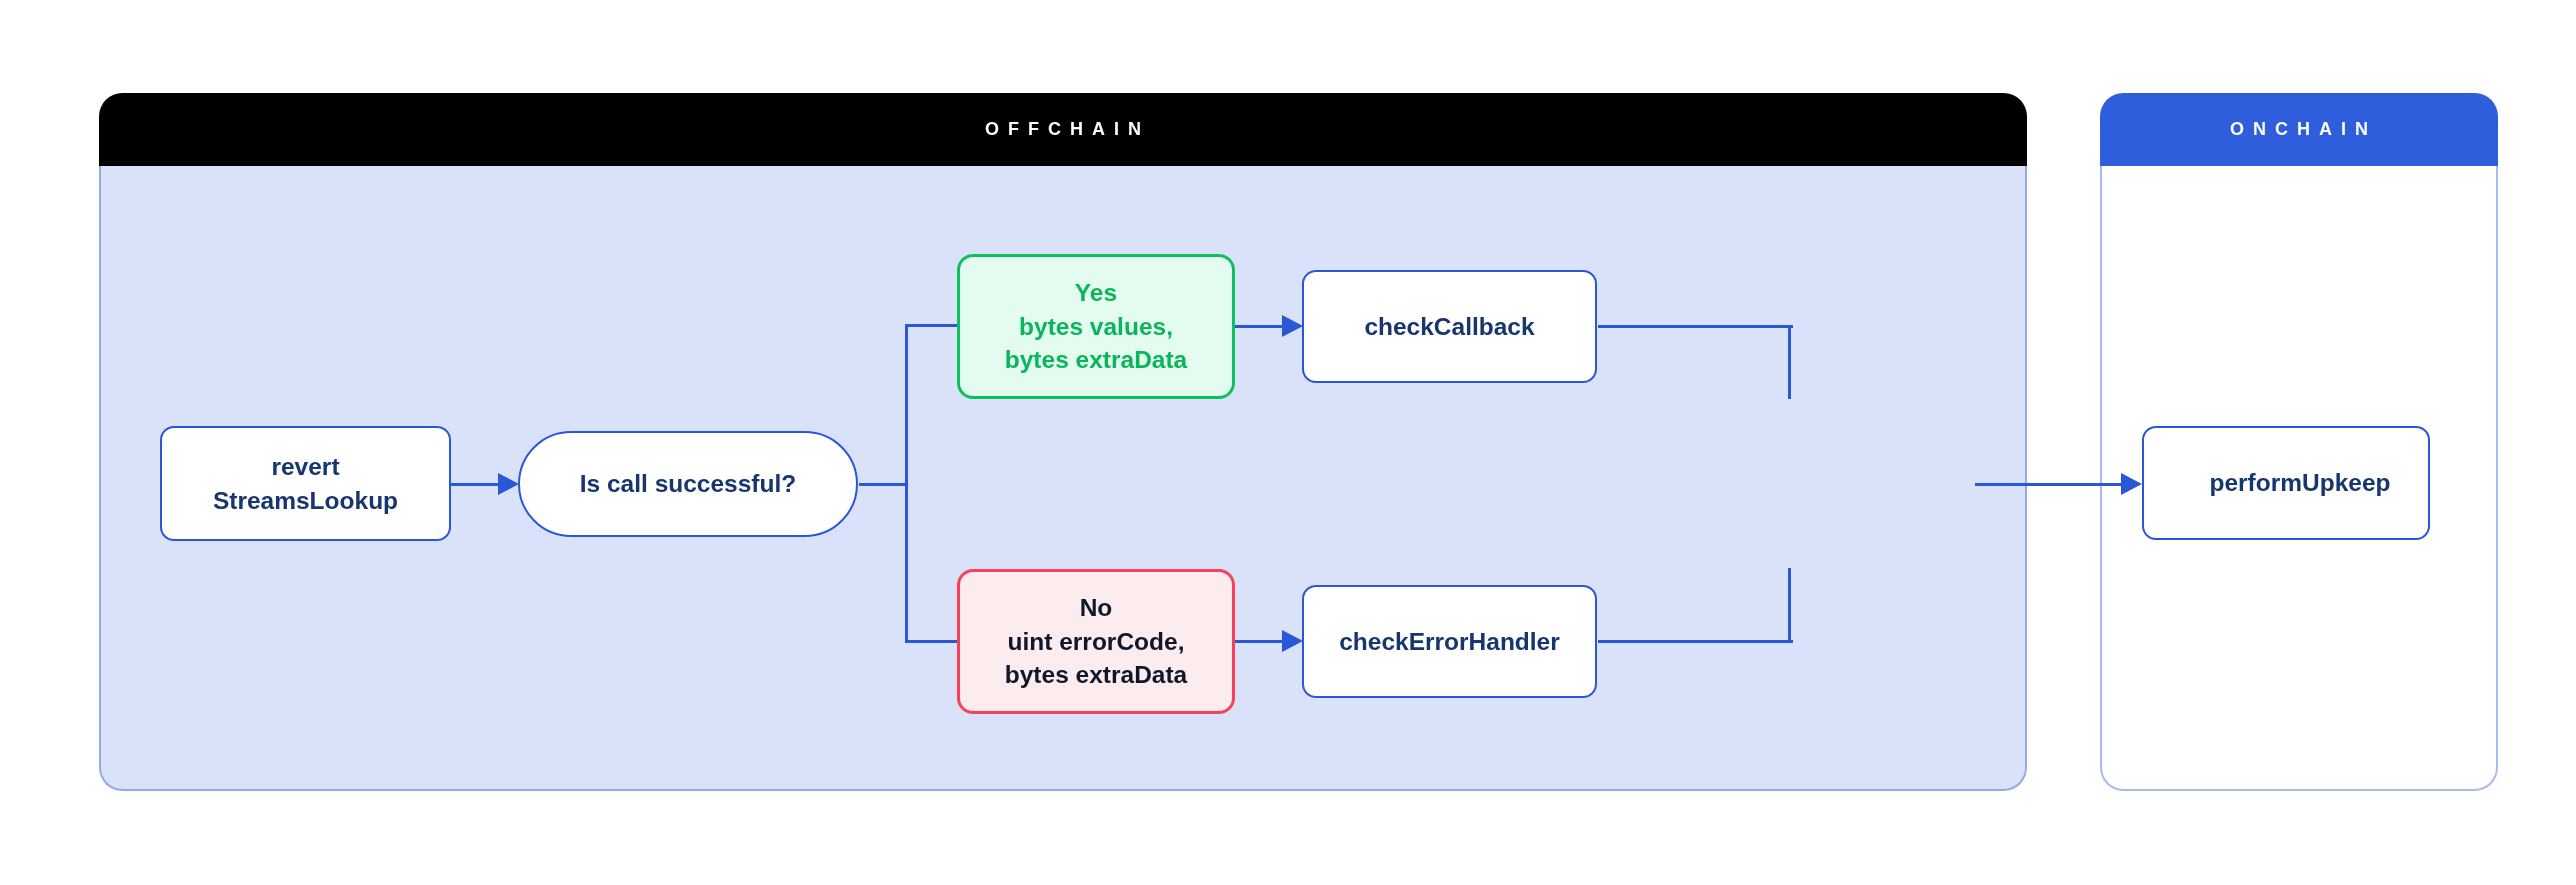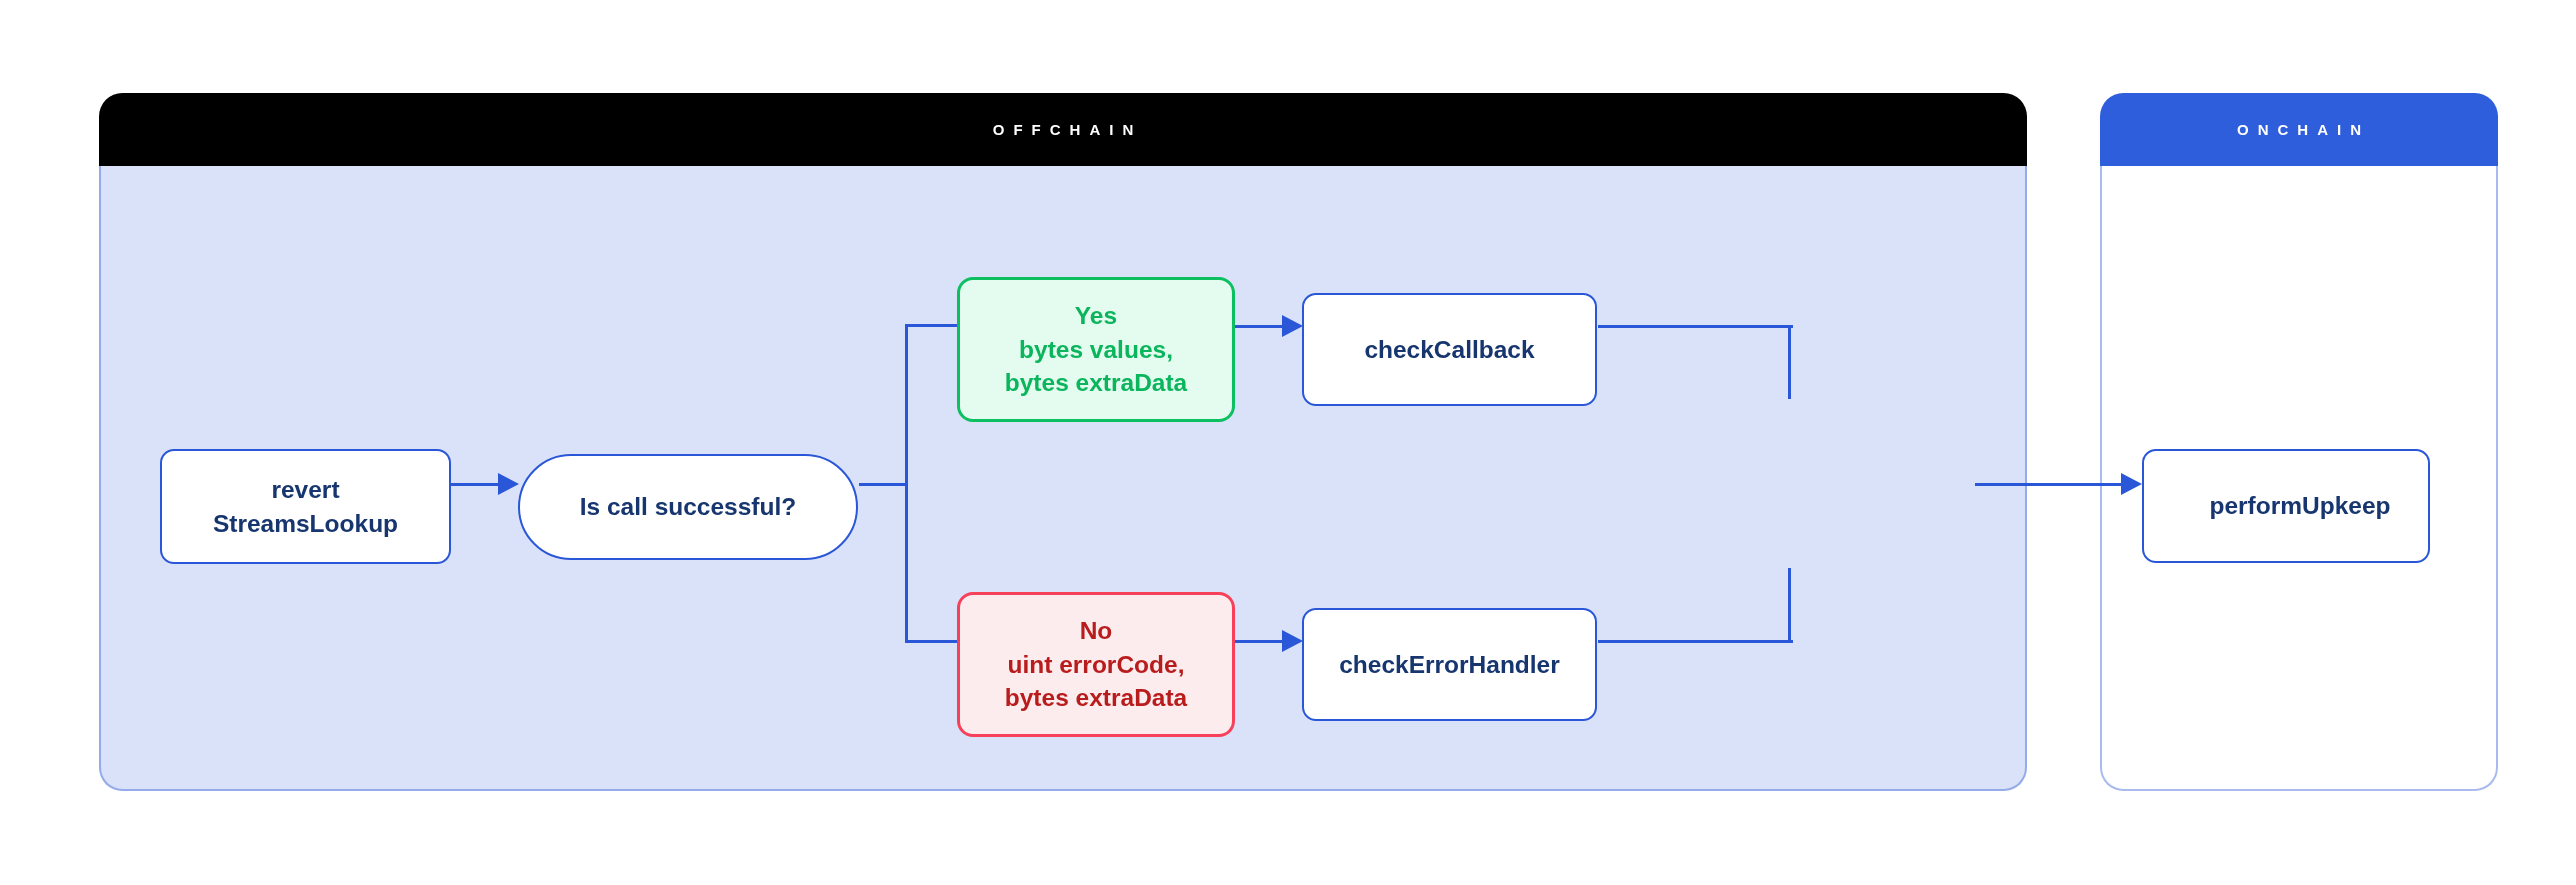--- a/index.html
+++ b/index.html
@@ -10,21 +10,21 @@
     font-family:"Liberation Sans",sans-serif;
     overflow:hidden;
   }
   
   .panel{position:absolute;z-index:0;}
   .p-header{
     box-sizing:border-box;
     height:73px;
     border-radius:23.4px 23.4px 0 0;
     display:flex;align-items:center;justify-content:center;
-    color:#ffffff;font-size:15px;font-weight:600;
+    color:#ffffff;font-size:18px;font-weight:600;
     letter-spacing:9px;text-indent:9px;
   }
   .p-body{
     box-sizing:border-box;
     border-radius:0 0 23.4px 23.4px;
     border:2.1px solid #94aae9;border-top:none;
   }
   #panel-offchain{left:99px;top:93px;width:1928px;height:698px;}
   #panel-offchain .p-header{background:#000000;}
   #panel-offchain .p-body{height:625px;background:#d9e2f8;border-color:#94aae9;}
@@ -42,32 +42,32 @@
     border-left:21px solid #2a57d8;
   }
 
   
   .node{
     position:absolute;box-sizing:border-box;z-index:3;
     display:flex;align-items:center;justify-content:center;
     text-align:center;white-space:pre-line;
     background:#ffffff;
     border:2.7px solid #2a57d8;border-radius:14px;
-    color:#17356e;font-weight:bold;font-size:24.5px;line-height:1.38;margin-top:23px;
+    color:#17356e;font-weight:bold;font-size:24.5px;line-height:1.38;
   }
   #n-revert{left:160px;top:426px;width:291px;height:115px;}
   #n-question{left:518px;top:431px;width:340px;height:106px;border-radius:53px;}
   #n-yes{
     left:957px;top:254px;width:278px;height:145px;
     background:#e4fbef;border:3.2px solid #0cc061;color:#0ab55c;border-radius:16px;
   }
   #n-checkcallback{left:1302px;top:270px;width:295px;height:113px;}
   #n-no{
     left:957px;top:569px;width:278px;height:145px;
-    background:#fdeced;border:3.2px solid #f7415a;color:#b91c1c;border-radius:16px;
+    background:#fdeced;border:3.2px solid #f7415a;color:#0f172a;border-radius:16px;
   }
   #n-checkerrorhandler{left:1302px;top:585px;width:295px;height:113px;}
   #n-bool{left:1612px;top:397px;width:362px;height:172px;border-radius:15px;}
   #n-perform{left:2142px;top:426px;width:288px;height:114px;padding-left:28px;}
 </style>
 </head>
 <body>
 
 <div class="canvas">
 

